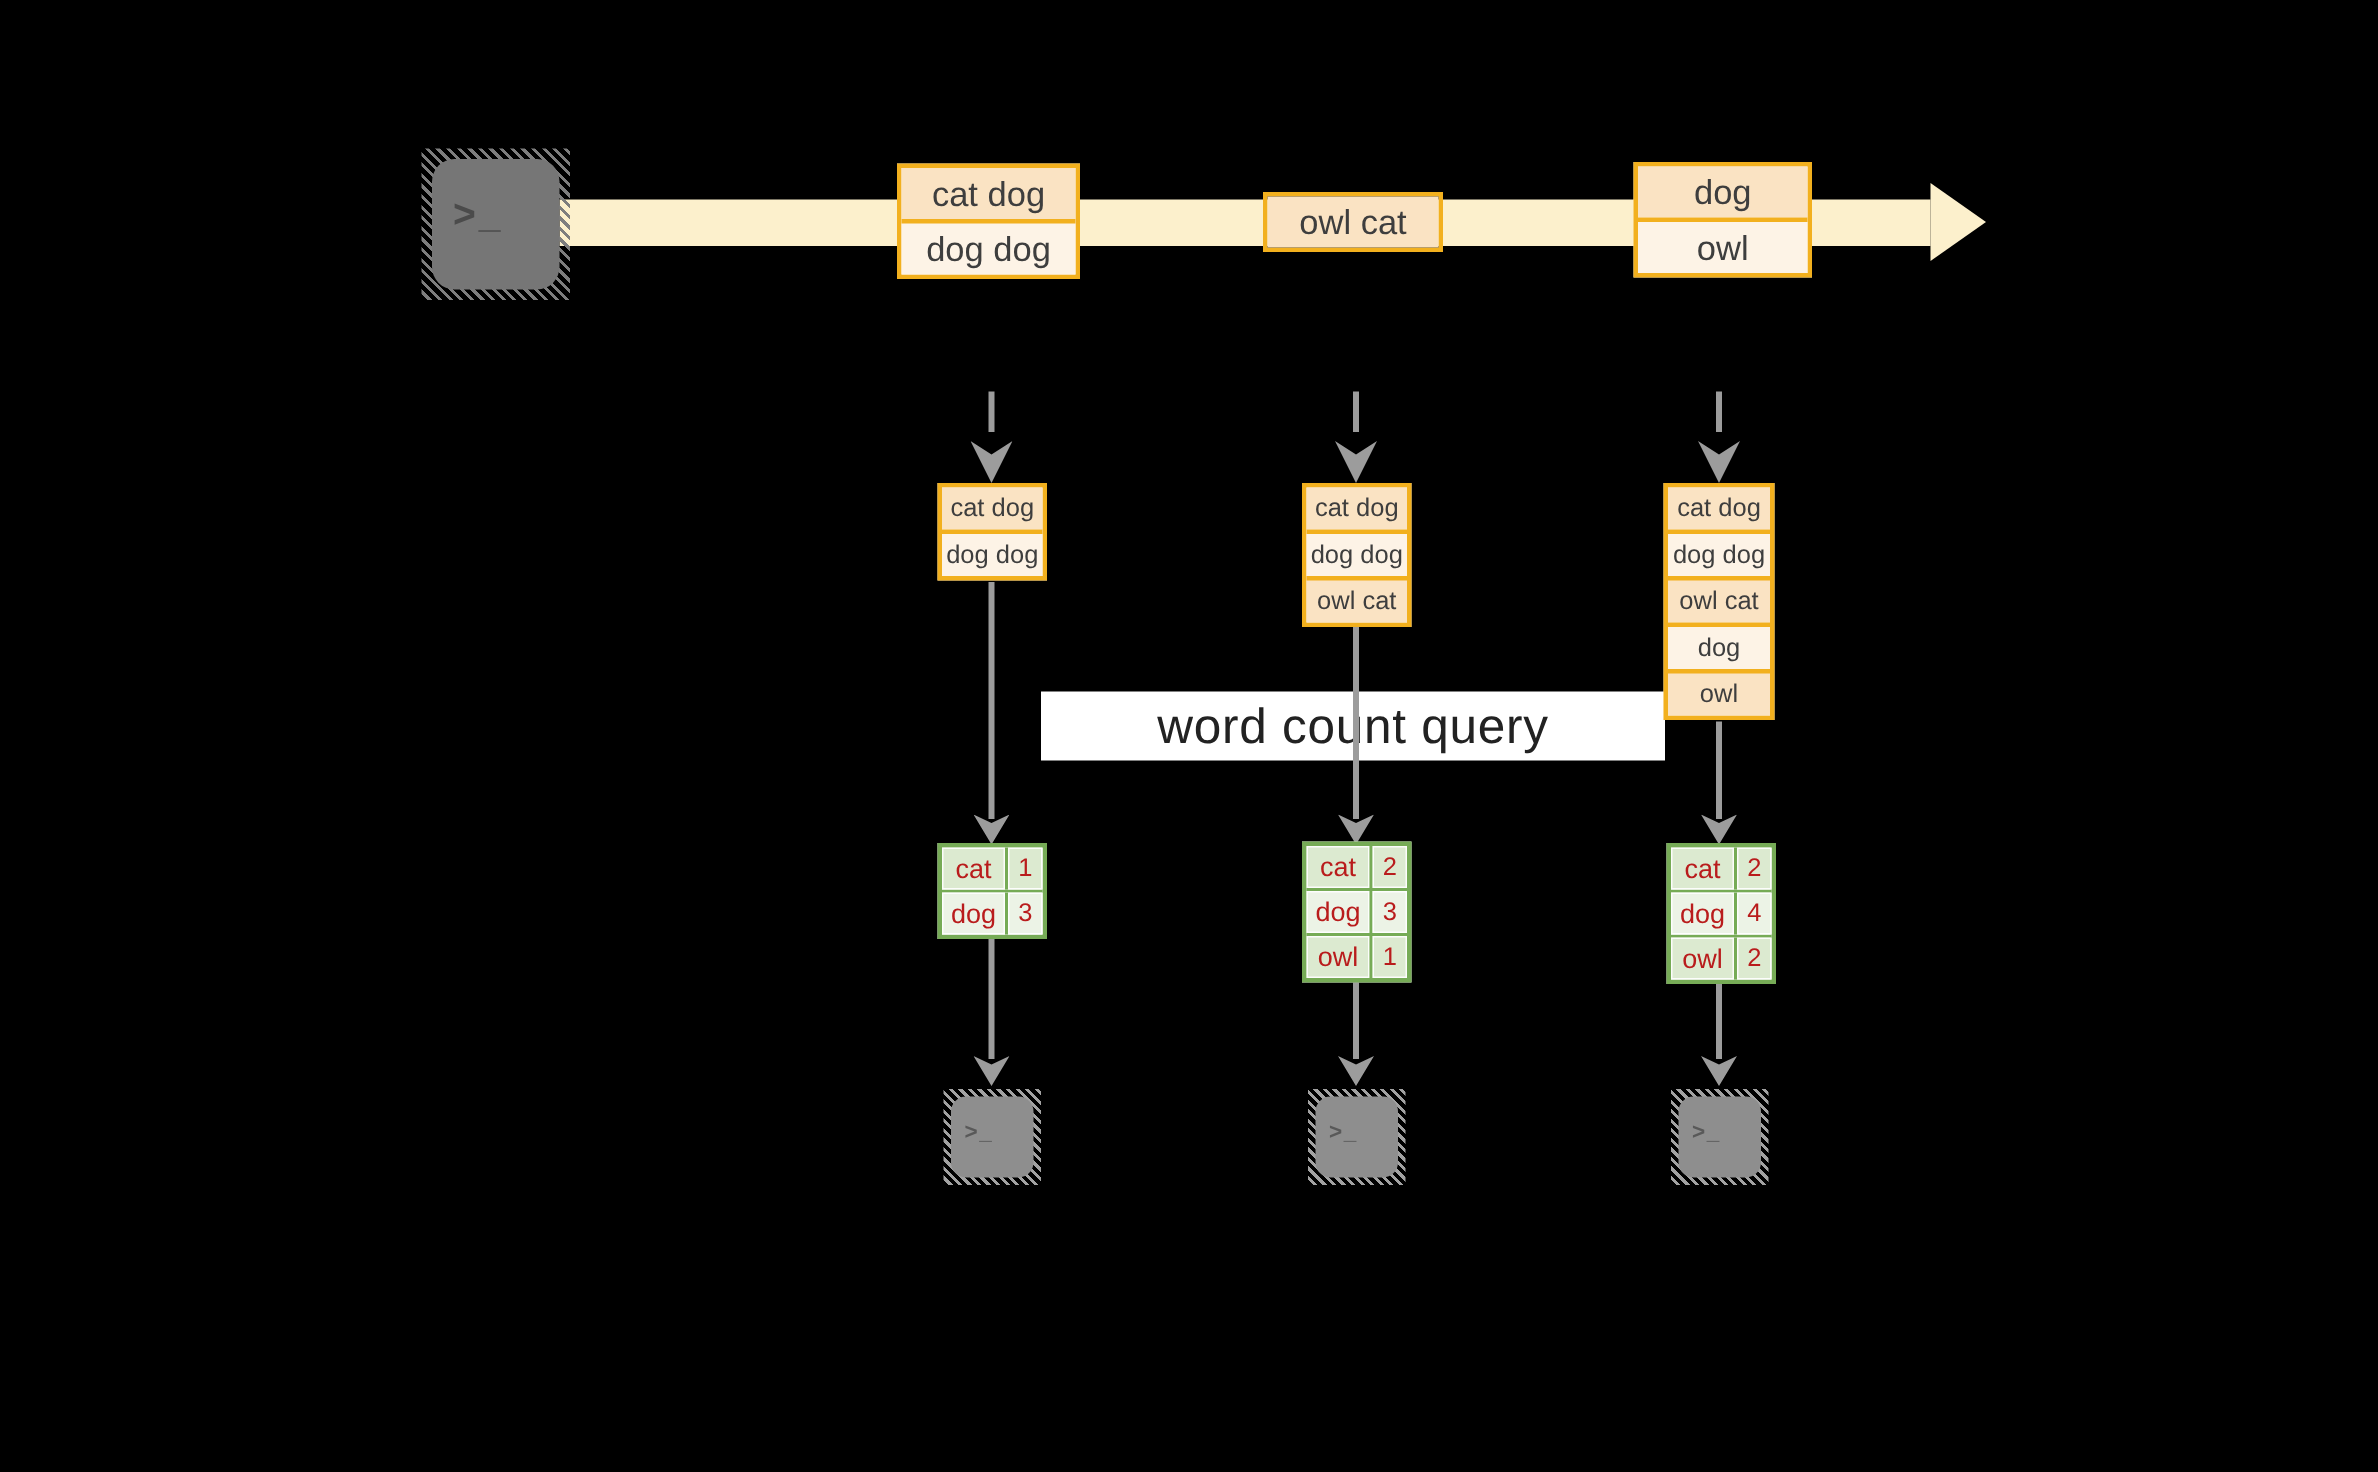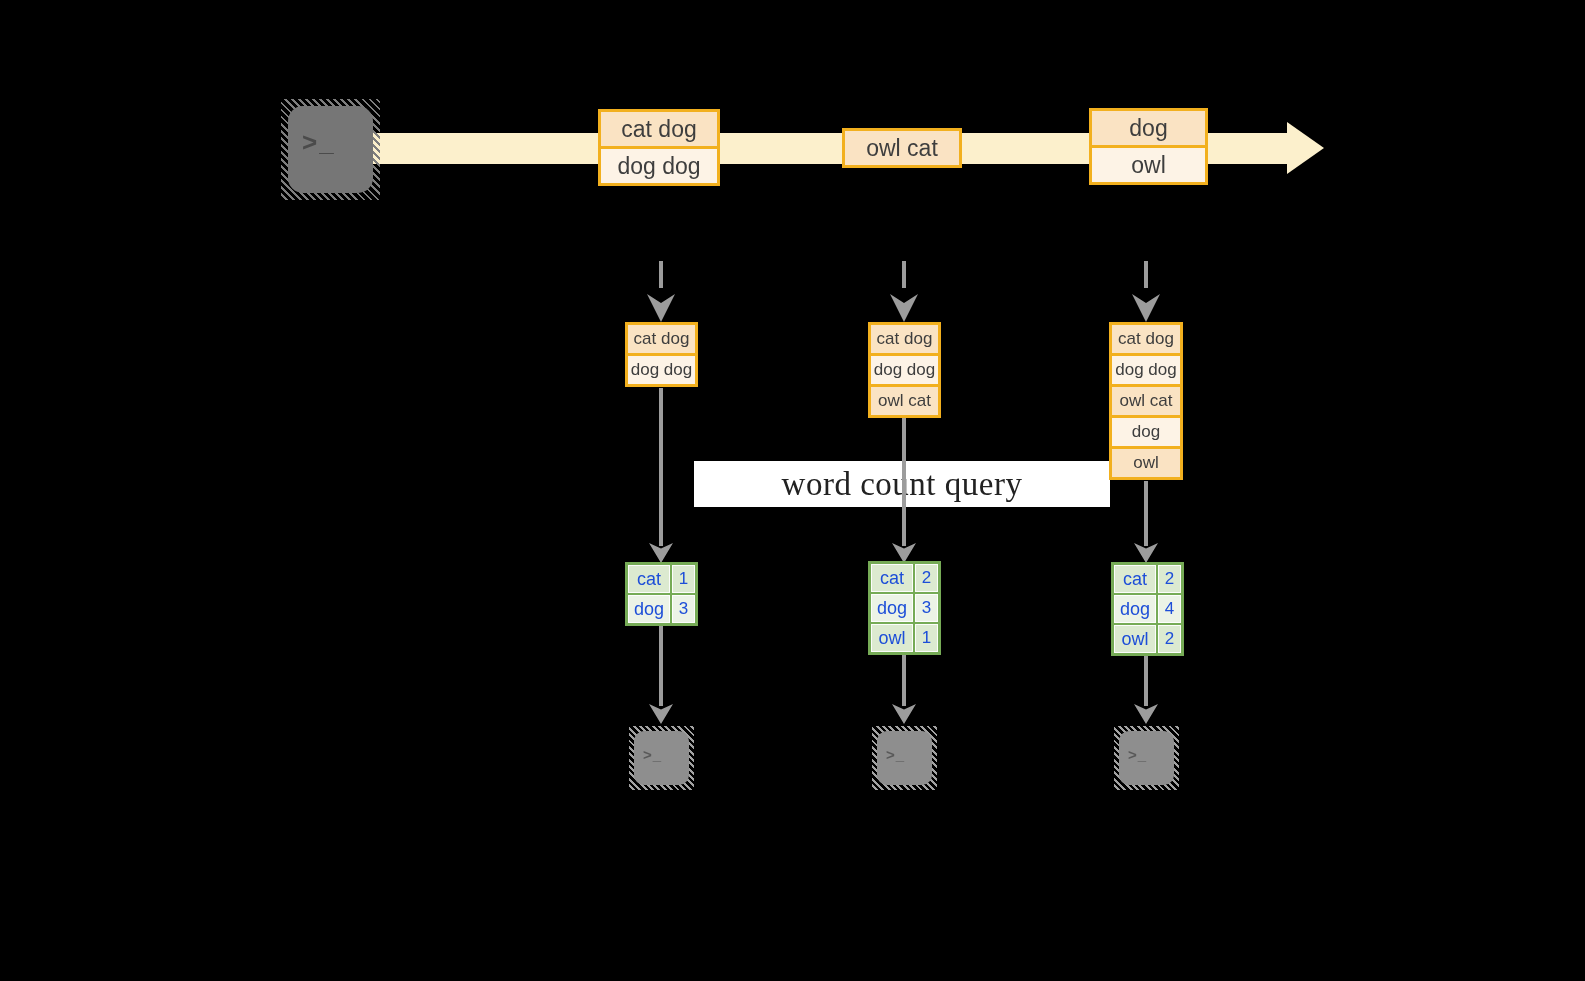--- a/index.html
+++ b/index.html
@@ -66,30 +66,30 @@
   #line-mid-2{left:1144px;top:481px;height:65px;}
   #head-mid-0{left:649px;top:543px;} #head-mid-1{left:892px;top:543px;} #head-mid-2{left:1134px;top:543px;}
   #line-bot-0{left:659px;top:626px;height:80px;}
   #line-bot-1{left:902px;top:655px;height:51px;}
   #line-bot-2{left:1144px;top:656px;height:50px;}
   #head-bot-0{left:649px;top:704px;} #head-bot-1{left:892px;top:704px;} #head-bot-2{left:1134px;top:704px;}
 
   
   .wlabel{left:694px;top:461px;width:416px;height:46px;background:#ffffff;z-index:1;
     display:flex;align-items:center;justify-content:center;
-    font-size:33px;font-weight:400;letter-spacing:.5px;color:#222222;font-family:Liberation Serif, serif;}
+    font-size:33px;font-weight:400;letter-spacing:.5px;color:#222222;}
 
   
   .wtable{border:3px solid var(--green,#76ab56);background:#fff;z-index:3;}
   #table-0{left:625px;top:562px;width:67px;}
   #table-1{left:868px;top:561px;width:67px;}
   #table-2{left:1111px;top:562px;width:67px;}
   .trow{display:flex;height:28px;}
   .trow + .trow{border-top:2px solid var(--green,#76ab56);}
-  .tcell{display:flex;align-items:center;justify-content:center;color:#1d4ed8;
+  .tcell{display:flex;align-items:center;justify-content:center;color:#b91c1c;
     box-shadow:inset 0 0 0 1px rgba(255,255,255,.9);}
   .tword{width:42px;border-right:2px solid var(--green,#76ab56);font-size:18px;}
   .tnum{flex:1;font-size:17px;}
   .trow.dark .tcell{background:var(--green_dark,#dcead0);}
   .trow.light .tcell{background:var(--green_light,#ecf3e6);}
 </style>
 </head>
 <body>
 
 <div class="canvas">

